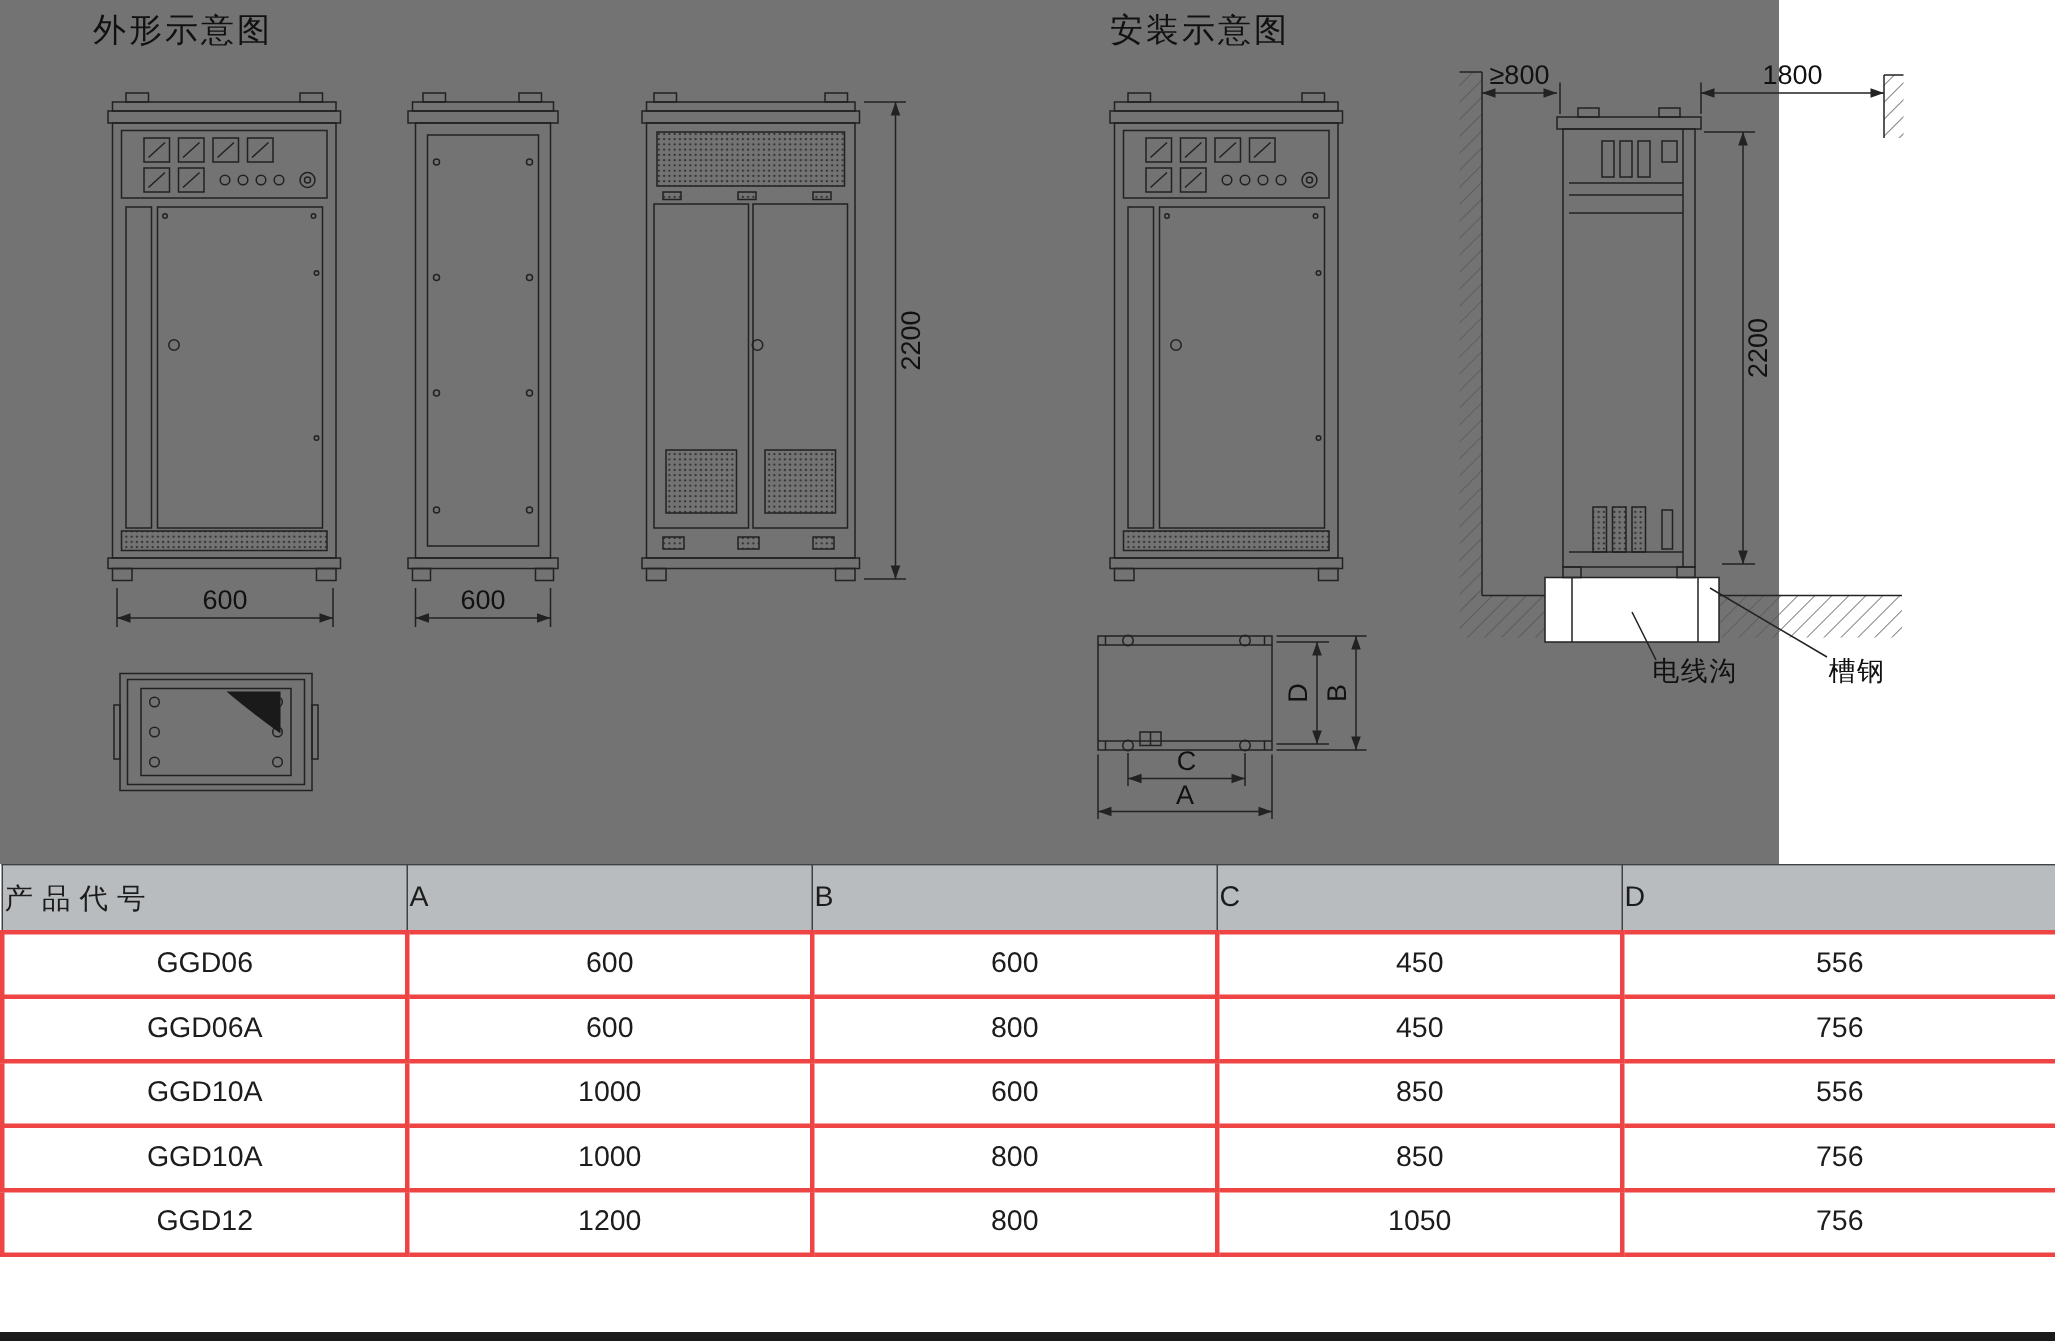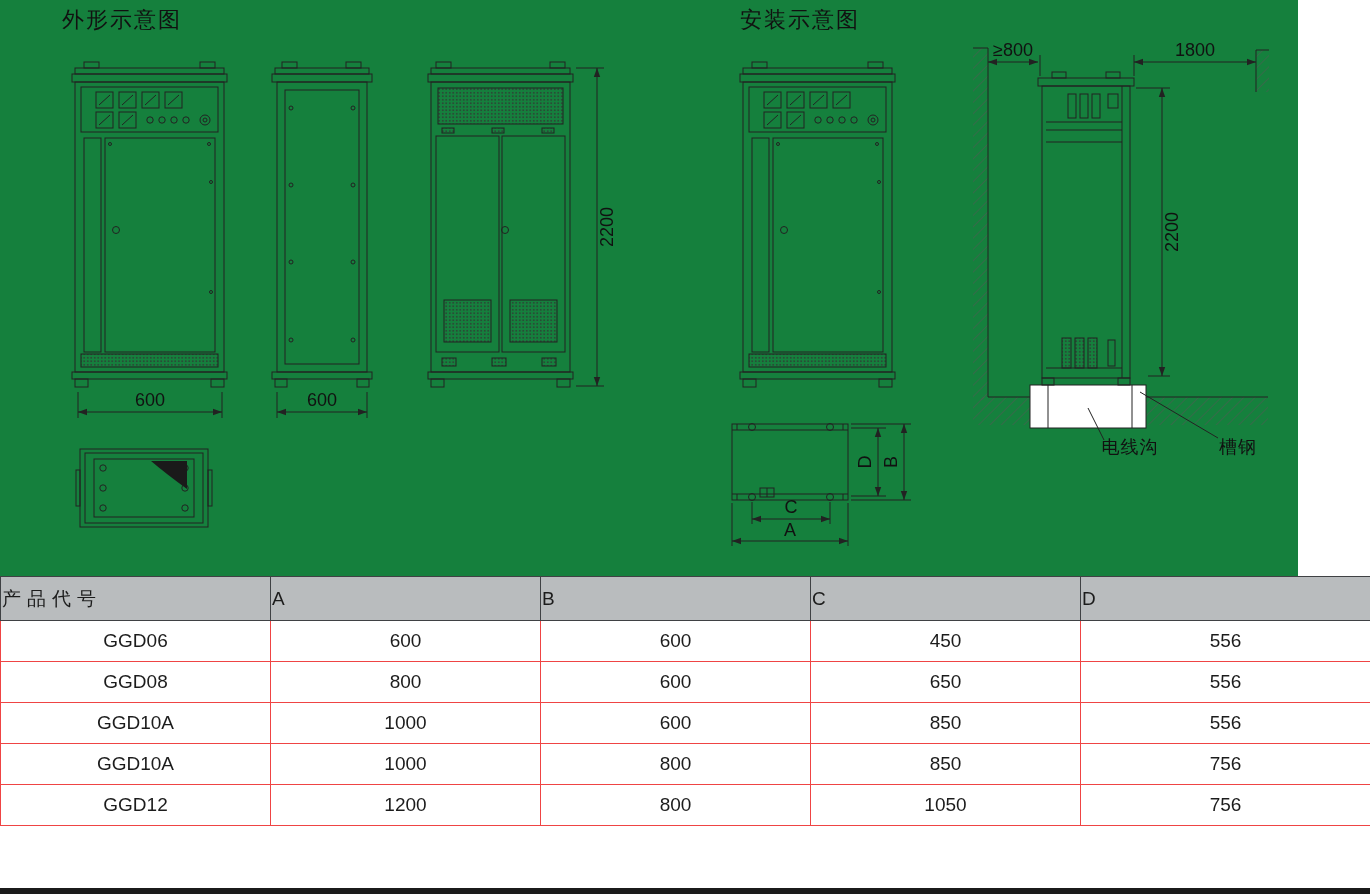--- a/index.html
+++ b/index.html
@@ -1,37 +1,37 @@
 <!DOCTYPE html>
 <html><head>
 <meta charset="utf-8">
 <style>
   html,body{margin:0;padding:0;}
   body{
     width:1370px;height:894px;position:relative;overflow:hidden;
     background:#fff;font-family:"Liberation Sans", sans-serif;color:#1c1c1c;
   }
-  .diagram-section{width:1298px;height:576px;position:relative;background:#15803d;}
+  .diagram-section{width:1186px;height:576px;position:relative;background:#737373;}
   svg text{
     font-family:"Liberation Sans", sans-serif;
     fill:#111;stroke:none;
   }
   .t-title{font-size:22px;letter-spacing:2px;}
   .t-dim-lg{font-size:18px;text-anchor:middle;}
   .t-label{font-size:18px;text-anchor:middle;letter-spacing:1px;}
   .spec-table{
     width:1370px;border-collapse:collapse;table-layout:fixed;
     font-size:19px;color:#1c1c1c;
   }
   .spec-table th{
     background:#b9bcbe;font-weight:400;height:41px;
     border:1px solid #3f4144;text-align:left;
   }
   .spec-table td{
-    height:38px;text-align:center;border:1px solid #ef4444;background:#fff;margin-top:44px;
+    height:38px;text-align:center;border:3px solid #ef4444;background:#fff;margin-top:44px;
   }
   .th-product{letter-spacing:6px;}
   .bottom-bar{
     position:absolute;bottom:0;left:0;width:1370px;height:6px;background:#1b1b1b;
   }
 </style>
 </head>
 <body>
 
 <div class="diagram-section">
@@ -320,25 +320,25 @@
   </thead>
   <tbody>
     <tr>
       <td>GGD06</td>
       <td>600</td>
       <td>600</td>
       <td>450</td>
       <td>556</td>
     </tr>
     <tr>
-      <td>GGD08</td>
+      <td>GGD06A</td>
+      <td>600</td>
       <td>800</td>
-      <td>600</td>
-      <td>650</td>
-      <td>556</td>
+      <td>450</td>
+      <td>756</td>
     </tr>
     <tr>
       <td>GGD10A</td>
       <td>1000</td>
       <td>600</td>
       <td>850</td>
       <td>556</td>
     </tr>
     <tr>
       <td>GGD10A</td>

